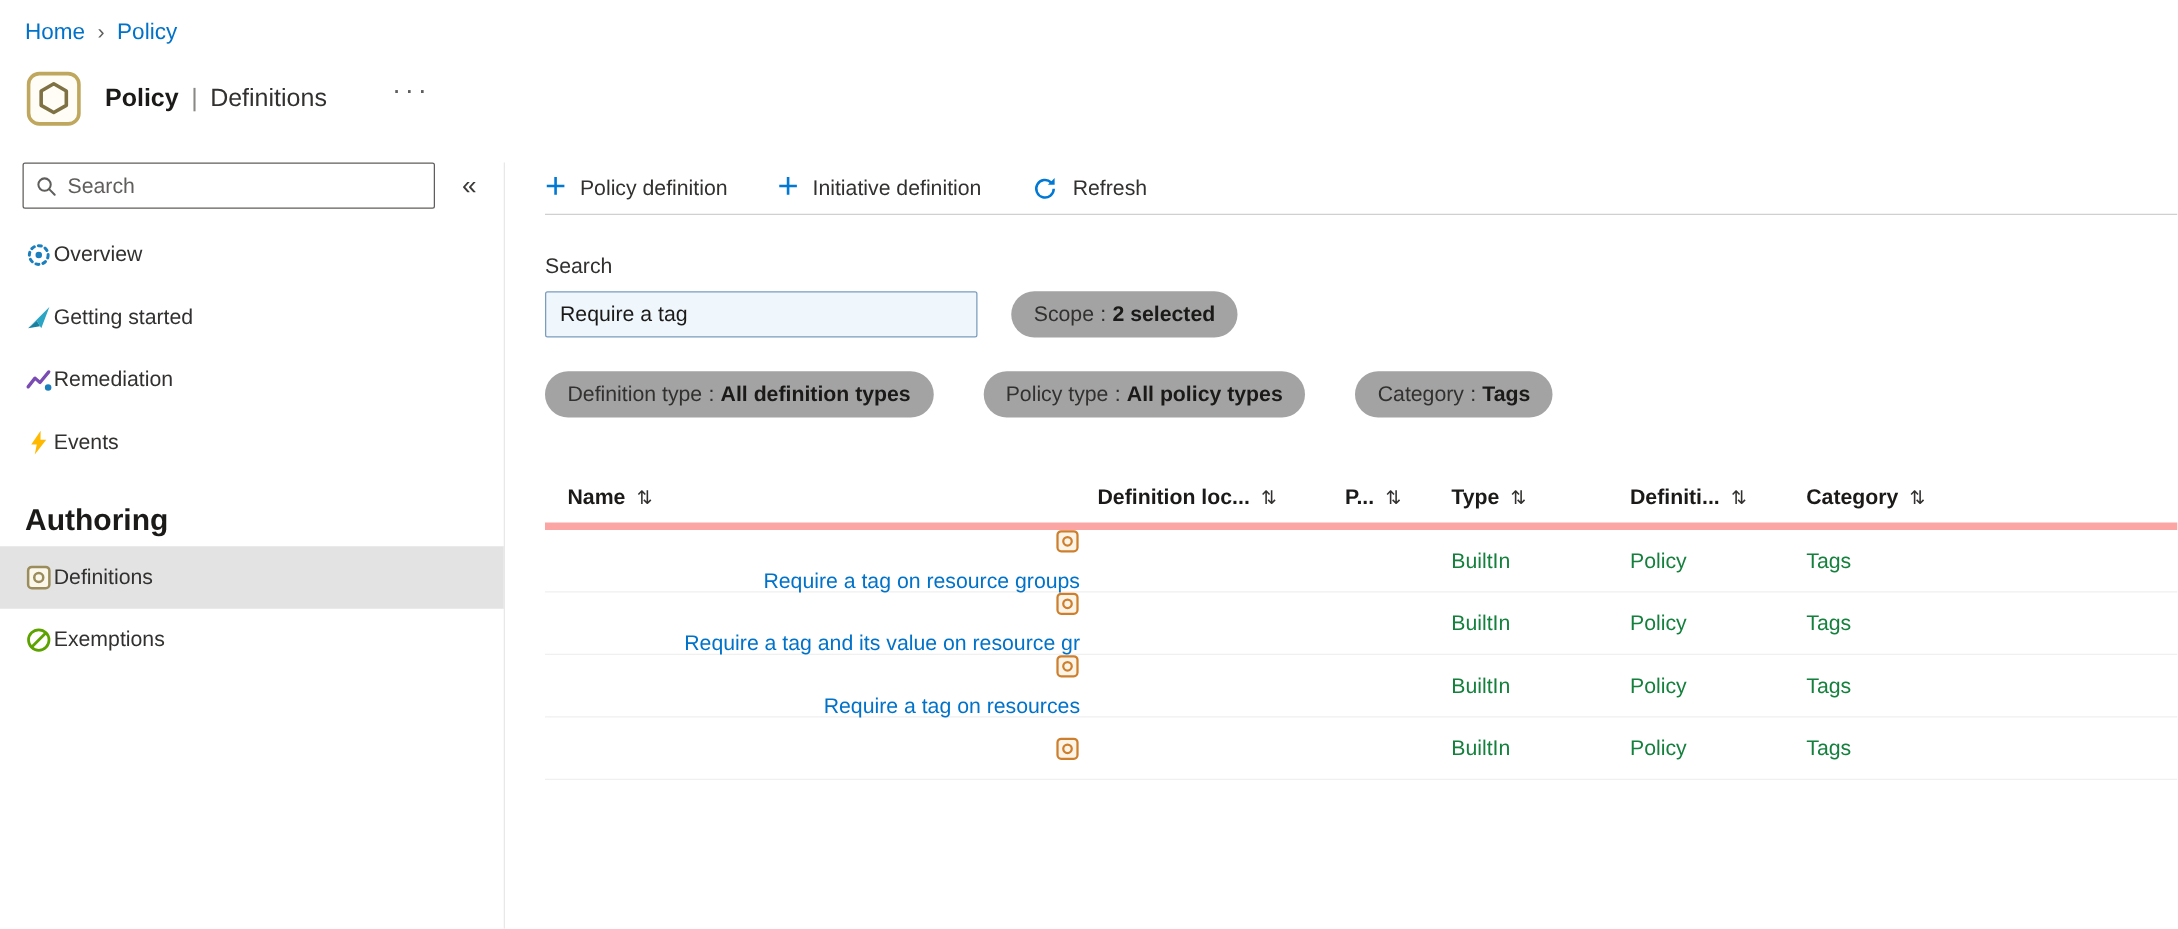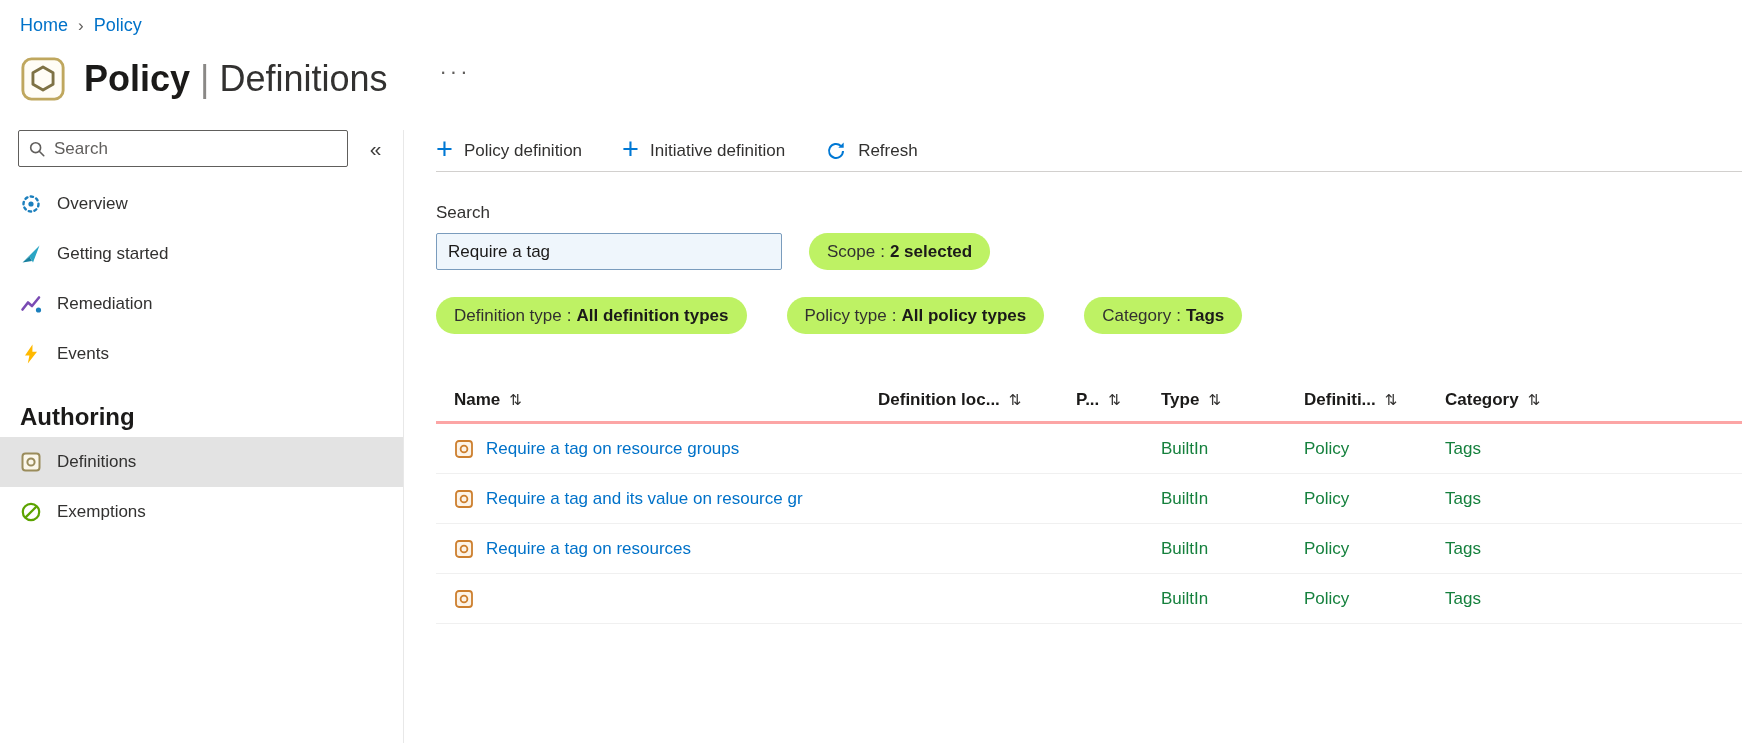--- a/index.html
+++ b/index.html
@@ -12,66 +12,66 @@
   }
   .page { width:1742px; height:743px; display:flex; flex-direction:column; }
 
   
   .top { padding:14px 0 0 20px; flex:0 0 auto; }
   .breadcrumb { display:flex; align-items:center; gap:10px; font-size:18px; height:22px; }
   .crumb { color:#0072c9; text-decoration:none; cursor:pointer; }
   .crumb-sep { color:#605e5c; font-size:17px; padding-top:1px; }
   .title-row { display:flex; align-items:center; gap:18px; margin-top:18px; height:50px; }
   .title-icon svg { display:block; }
-  .page-title { font-size:36px; white-space:nowrap; }
+  .page-title { font-size:20px; white-space:nowrap; }
   .page-title .t-bold { font-weight:700; color:#1b1a19; }
   .page-title .t-pipe { color:#8a8886; font-weight:300; margin:0 10px; }
   .page-title .t-rest { color:#323130; font-weight:400; }
   .more-btn { margin-left:34px; color:#605e5c; font-size:22px; letter-spacing:3px; cursor:pointer; align-self:center; padding-bottom:14px; }
 
   
   .content { display:flex; margin-top:26px; flex:1 1 auto; min-height:0; }
 
   
   .sidebar { flex:0 0 404px; width:404px; border-right:1px solid #e8e8e8; padding-top:0; }
   .sb-search-row { display:flex; align-items:center; padding-left:18px; height:37px; }
   .sb-search-box { width:330px; height:37px; border:1px solid #605e5c; border-radius:2px; background:#fff; display:flex; align-items:center; padding:0 9px; gap:8px; }
   .sb-search-box input { border:none; outline:none; flex:1; font-size:17px; font-family:"Liberation Sans",sans-serif; color:#323130; background:transparent; }
   .sb-search-box input::placeholder { color:#605e5c; opacity:1; }
   .collapse-btn { flex:1; text-align:center; font-size:21px; color:#3b3a39; cursor:pointer; user-select:none; }
   .nav { margin-top:12px; }
-  .nav-item { display:flex; align-items:center; gap:15px; height:50px; padding:0 20px; cursor:pointer; font-size:17px; color:#323130; }
+  .nav-item { display:flex; align-items:center; gap:1px; height:50px; padding:0 20px; cursor:pointer; font-size:17px; color:#323130; }
   .nav-item.selected { background:#e3e3e3; }
   .nav-icon { width:22px; height:22px; flex:0 0 22px; display:flex; align-items:center; justify-content:center; }
   .section-h { font-weight:700; font-size:24px; color:#1b1a19; padding:0 20px; height:40px; display:flex; align-items:center; margin-top:18px; }
 
   
   .main { flex:1 1 auto; padding-left:32px; min-width:0; }
   .toolbar { display:flex; align-items:center; gap:40px; height:42px; border-bottom:1px solid #d2d0ce; }
   .tb-item { display:flex; align-items:center; gap:11px; cursor:pointer; color:#323130; white-space:nowrap; }
   .plus-glyph { color:#0078d4; font-size:29px; font-weight:300; line-height:20px; padding-bottom:4px; }
   .tb-icon { display:flex; align-items:center; }
 
   .search-label { margin-top:31px; font-size:17px; color:#323130; }
   .filter-row1 { display:flex; align-items:center; gap:27px; margin-top:10px; }
   .filter-input { width:346px; height:37px; background:#eff6fc; border:1px solid #7a9cbd; border-radius:2px; padding:0 11px; font-size:17px; color:#1b1a19; font-family:"Liberation Sans",sans-serif; outline:none; }
-  .pill { height:37px; background:#bef264; border-radius:19px; display:inline-flex; align-items:center; padding:0 18px; cursor:pointer; white-space:nowrap; }
+  .pill { height:37px; background:#a3a3a3; border-radius:19px; display:inline-flex; align-items:center; padding:0 18px; cursor:pointer; white-space:nowrap; }
   .pill .pname { color:#323130; }
   .pill .psep { color:#323130; margin:0 5px; }
   .pill .pval { font-weight:700; color:#1b1a19; }
   .filter-row2 { display:flex; align-items:flex-start; gap:40px; margin-top:27px; }
 
   
   .table { margin-top:44px; }
   .t-header, .t-row { display:grid; grid-template-columns:424px 198px 85px 143px 141px 1fr; align-items:center; padding-left:18px; }
-  .t-header { height:46px; border-bottom:3px solid #fca5a5; }
+  .t-header { height:46px; border-bottom:6px solid #fca5a5; }
   .col-h { display:flex; align-items:center; gap:9px; cursor:pointer; font-weight:700; color:#1b1a19; white-space:nowrap; overflow:hidden; }
   .sort-glyph { font-weight:400; font-size:15px; color:#323130; }
   .t-row { height:50px; border-bottom:1px solid #f0f0f0; }
-  .name-cell { display:flex; align-items:center; gap:12px; overflow:hidden; white-space:nowrap; padding-right:14px; }
+  .name-cell { display:flex; align-items:flex-end; gap:12px; overflow:hidden; white-space:nowrap; padding-right:14px;flex-direction:column; }
   .row-icon { flex:0 0 20px; display:flex; }
   .name-link { color:#0072c9; text-decoration:none; cursor:pointer; overflow:hidden; white-space:nowrap; }
   .cell { color:#15803d; white-space:nowrap; overflow:hidden; }
 </style>
 </head>
 <body>
 
 <div class="page">
 
   <div class="top">

